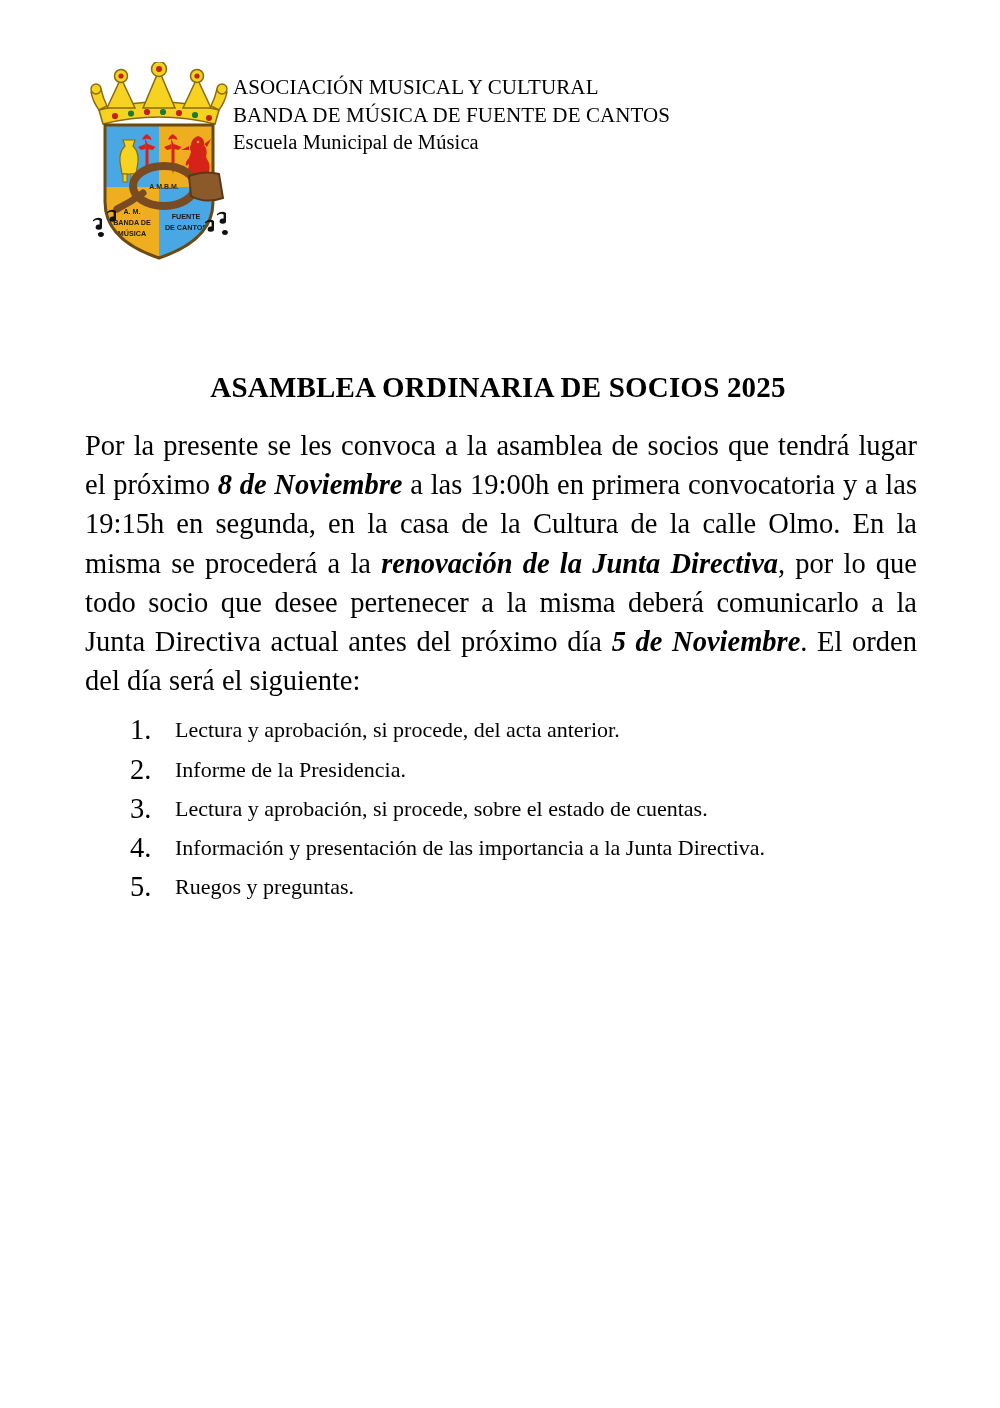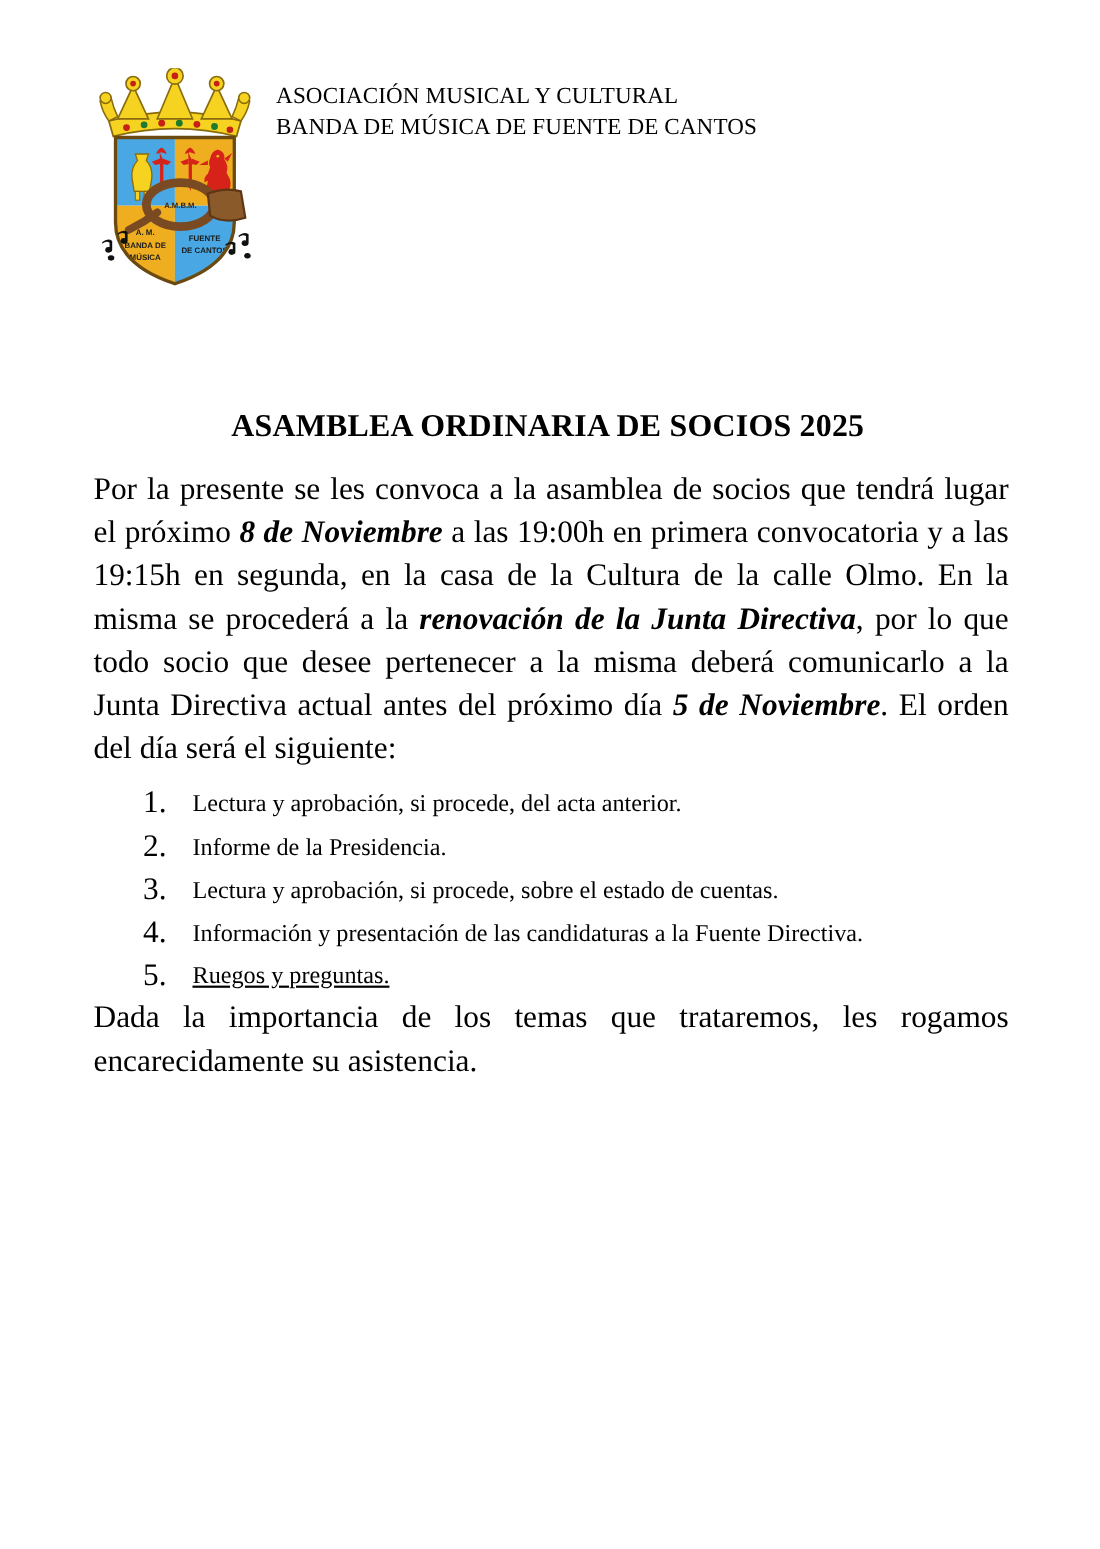--- a/index.html
+++ b/index.html
@@ -24,21 +24,20 @@
     top: 62px;
     display: flex;
     align-items: flex-start;
   }
   .crest {
     width: 148px;
     height: 205px;
     flex: 0 0 148px;
   }
   .org-block {
-    margin-left: 18px;
     padding-top: 12px;
     line-height: 1.315;
     font-size: 20.5px;
     letter-spacing: 0.1px;
     white-space: nowrap;
   }
   .org-line-caps {
     font-size: 21px;
     letter-spacing: 0.1px;
   }
@@ -93,21 +92,20 @@
     position: absolute;
     left: 45px;
     top: 0;
     width: 34px;
     text-align: left;
     font-size: 28.5px;
     line-height: 39.2px;
   }
   .agenda li:last-child {
     margin-bottom: 0;
-    text-decoration: underline;
   }
   b, strong { font-weight: bold; font-style: italic; }
 </style>
 </head>
 <body>
 
 <div class="page">
 
   <div class="letterhead">
 
@@ -212,33 +210,33 @@
         <path d="M16 170 a3 2.5 0 1 1 -0.1 0 Z"></path>
         <path d="M132 152 q5 -4 9 -1 l0 8 a3.2 2.6 0 1 1 -2.4 -2.4 l0 -4 q-3 -2 -6.6 1 Z"></path>
         <path d="M120 160 q5 -4 9 -1 l0 8 a3.2 2.6 0 1 1 -2.4 -2.4 l0 -4 q-3 -2 -6.6 1 Z"></path>
         <path d="M140 168 a3 2.5 0 1 1 -0.1 0 Z"></path>
       </g>
     </svg>
 
     <div class="org-block">
       <div class="org-line-caps">ASOCIACIÓN MUSICAL Y CULTURAL</div>
       <div class="org-line-caps">BANDA DE MÚSICA DE FUENTE DE CANTOS</div>
+      <div>Escuela Municipal de Música</div>
     </div>
   </div>
 
   <h1 class="doc-title">ASAMBLEA ORDINARIA DE SOCIOS 2025</h1>
 
   <div class="body-wrap">
 
     <p class="para"><span>Por la presente se les convoca a la asamblea de socios que tendrá lugar el próximo </span><b>8 de Noviembre</b><span> a las 19:00h en primera convocatoria y a las 19:15h en segunda, en la casa de la Cultura de la calle Olmo. En la misma se procederá a la </span><b>renovación de la Junta Directiva</b><span>, por lo que todo socio que desee pertenecer a la misma deberá comunicarlo a la Junta Directiva actual antes del próximo día </span><b>5 de Noviembre</b><span>. El orden del día será el siguiente:</span></p>
 
     <ol class="agenda">
       <li>Lectura y aprobación, si procede, del acta anterior.</li>
       <li>Informe de la Presidencia.</li>
       <li>Lectura y aprobación, si procede, sobre el estado de cuentas.</li>
-      <li>Información y presentación de las candidaturas a la Fuente Directiva.</li>
+      <li>Información y presentación de las importancia a la Junta Directiva.</li>
       <li>Ruegos y preguntas.</li>
     </ol>
 
-    <p class="para closing">Dada la importancia de los temas que trataremos, les rogamos encarecidamente su asistencia.</p>
   </div>
 
 </div>
 
 </body></html>

